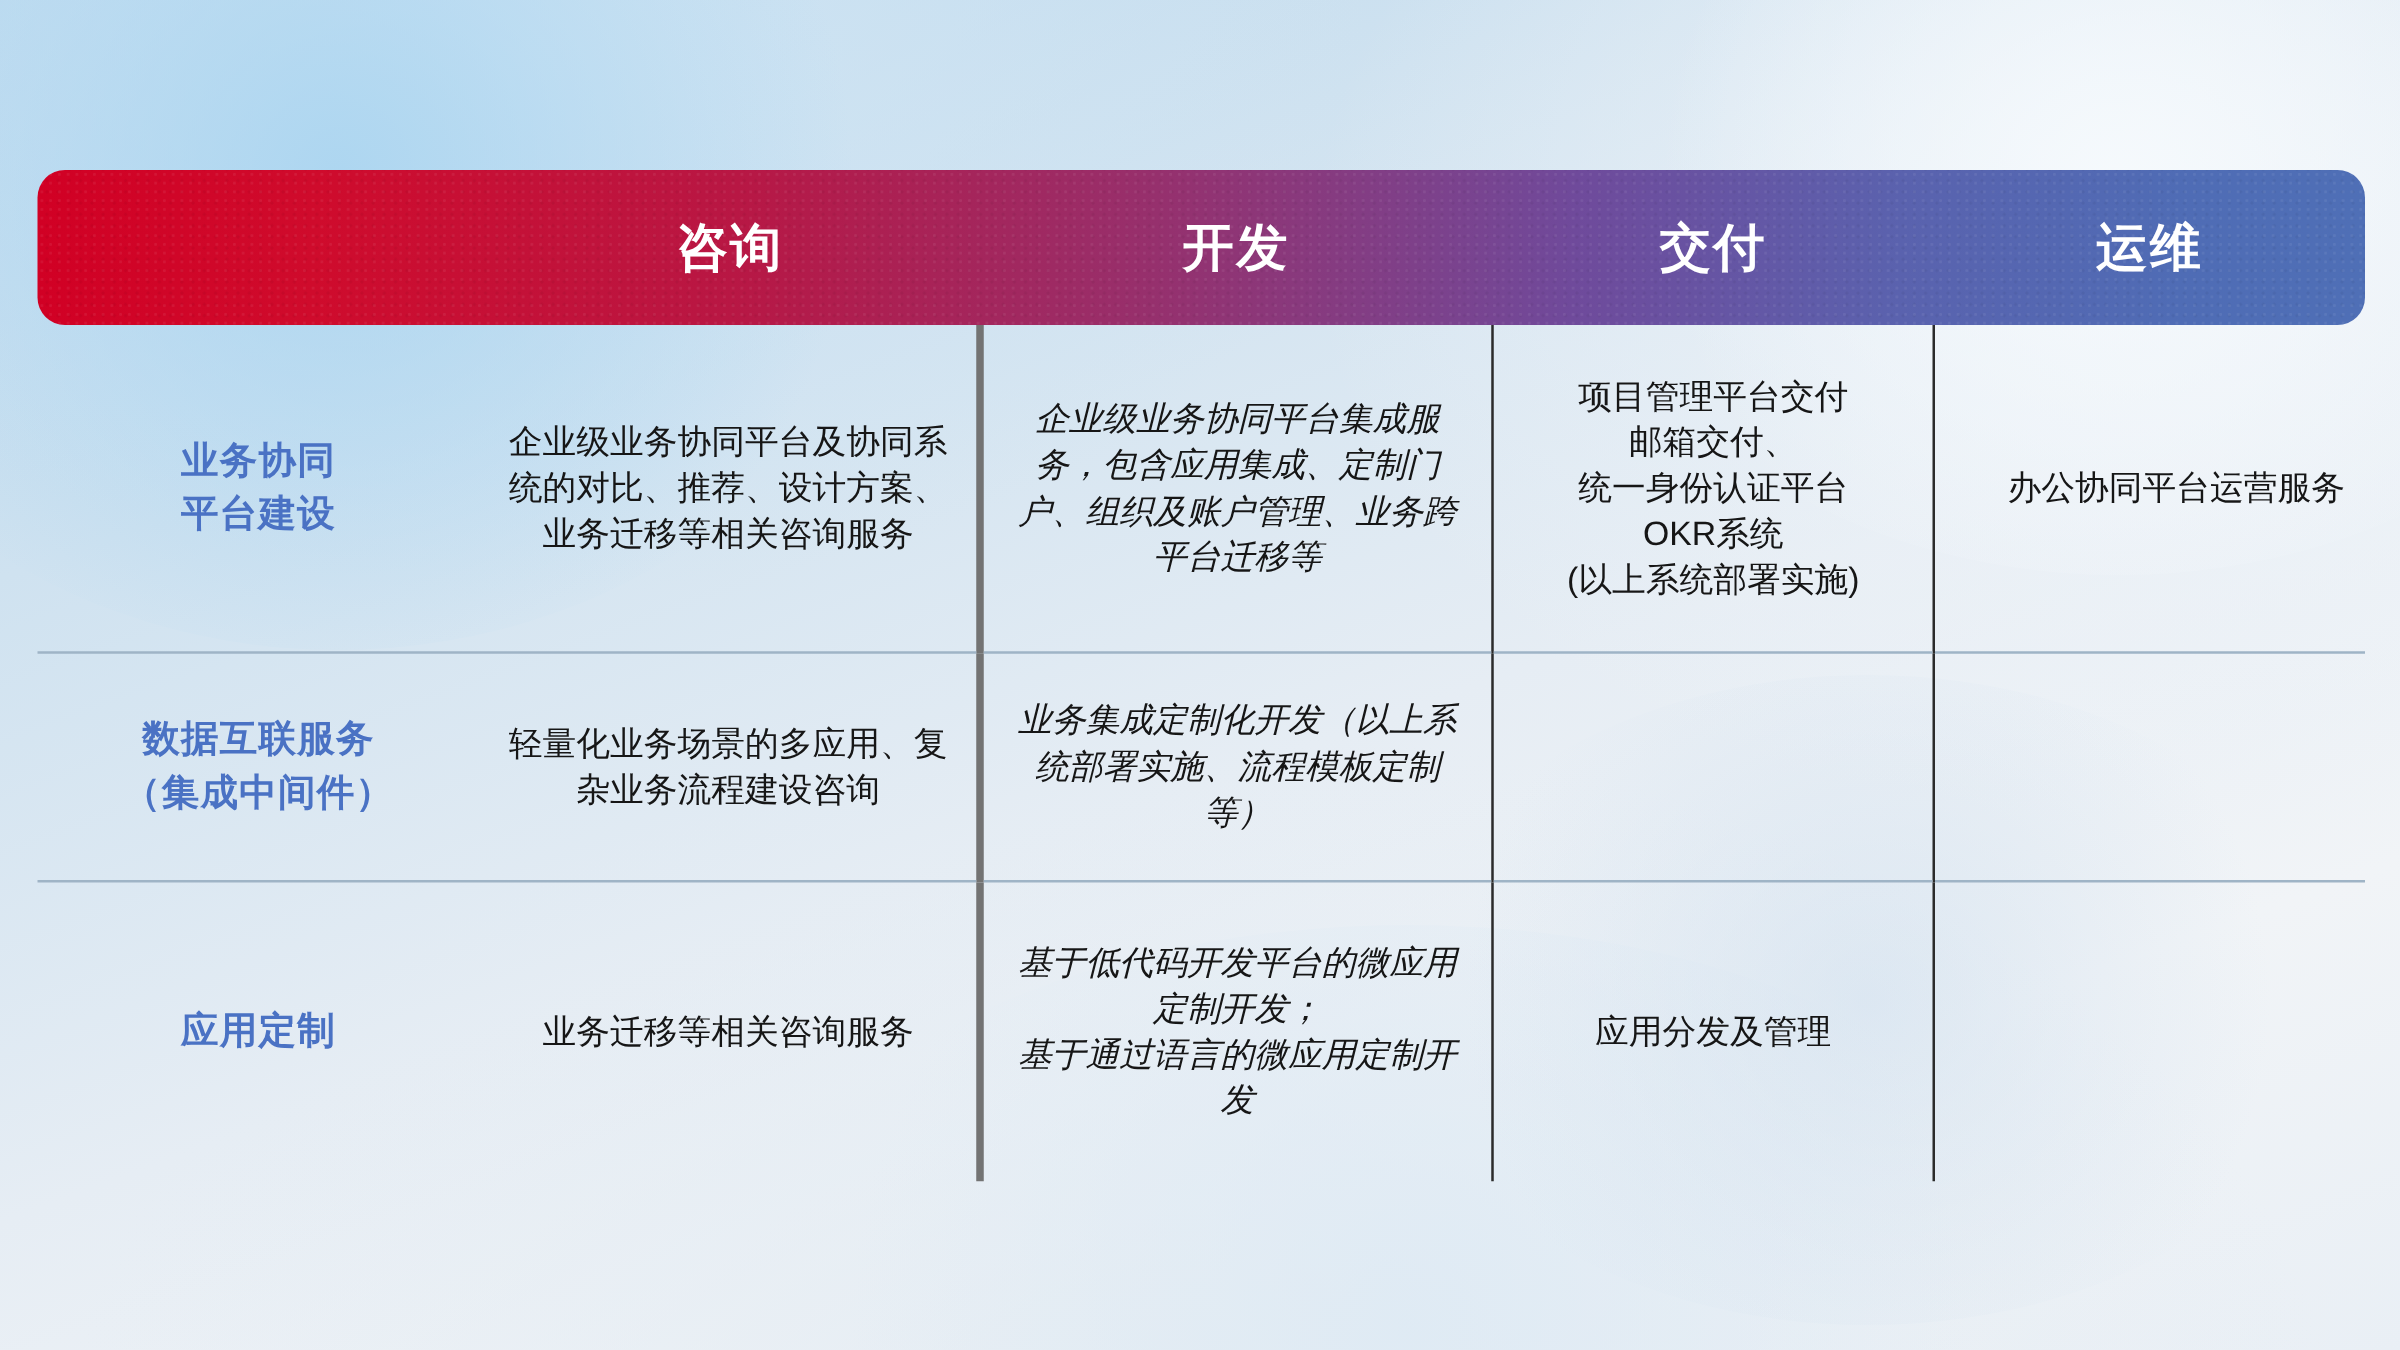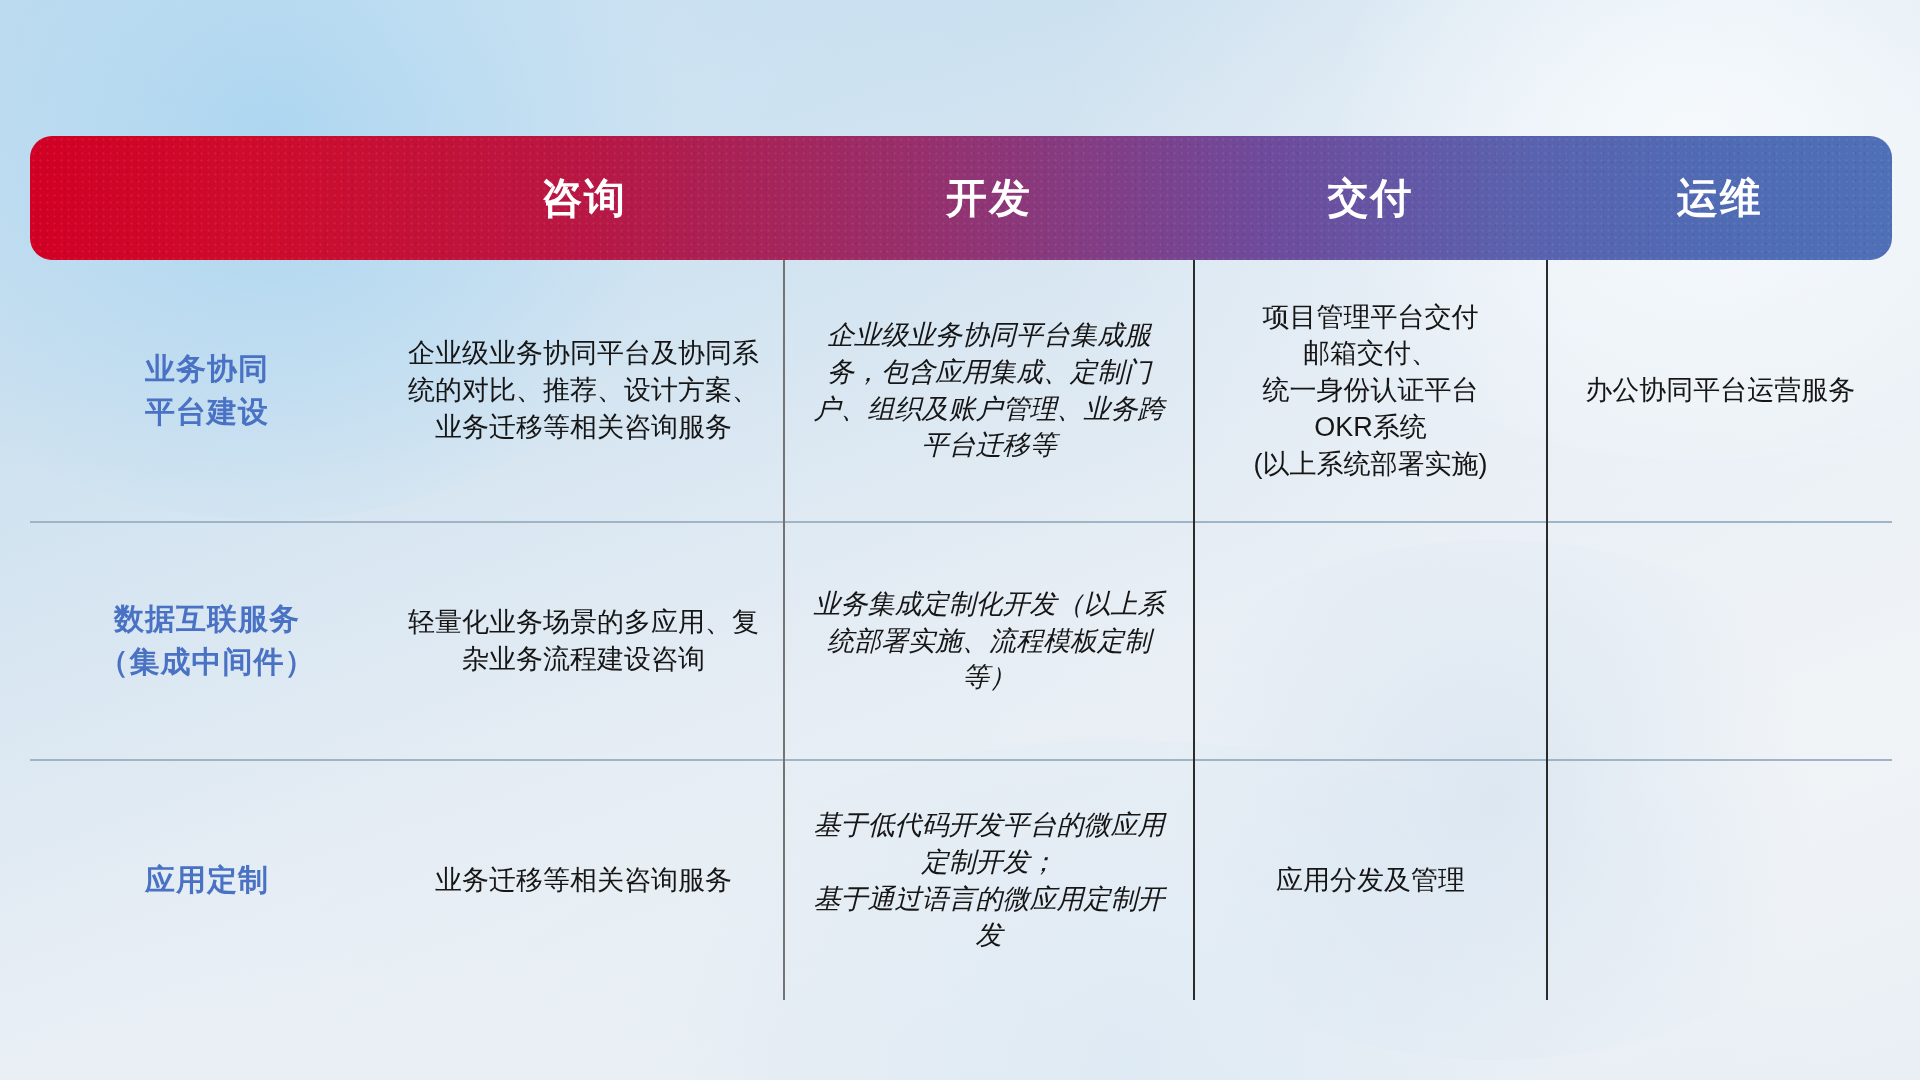--- a/index.html
+++ b/index.html
@@ -128,27 +128,27 @@
   tbody td.cat {
     border-left: none;
     border-right: none;
     color: #4a72c4;
     font-weight: bold;
     font-size: 30px;
     line-height: 1.42;
     letter-spacing: 1px;
     font-family: Liberation Serif, serif;
   }
-  tbody td.col-consult { border-left: none; border-right: 2px solid #737373; }
+  tbody td.col-consult { border-left: none; border-right: 6px solid #737373; }
   tbody td.col-dev     { border-left: none; border-right: 2px solid #2b2b2b; font-style: italic; }
   tbody td.col-deliver { border-left: none; border-right: 2px solid #2b2b2b; margin-top: 40px; }
-  tbody td.col-ops     { border-left: none; border-right: none; }
+  tbody td.col-ops     { border-left: none; border-right: none; text-align: right; }
 
   tbody tr.r1 { height: 262px; }
-  tbody tr.r2 { height: 238px; }
+  tbody tr.r2 { height: 183px; }
   tbody tr.r3 { height: 240px; }
 
   .cell-line { display: block; white-space: pre-line; }
 </style>
 </head>
 <body>
 
 <div class="bg-blob b1"></div>
 <div class="bg-blob b2"></div>
 <div class="bg-blob b3"></div>

